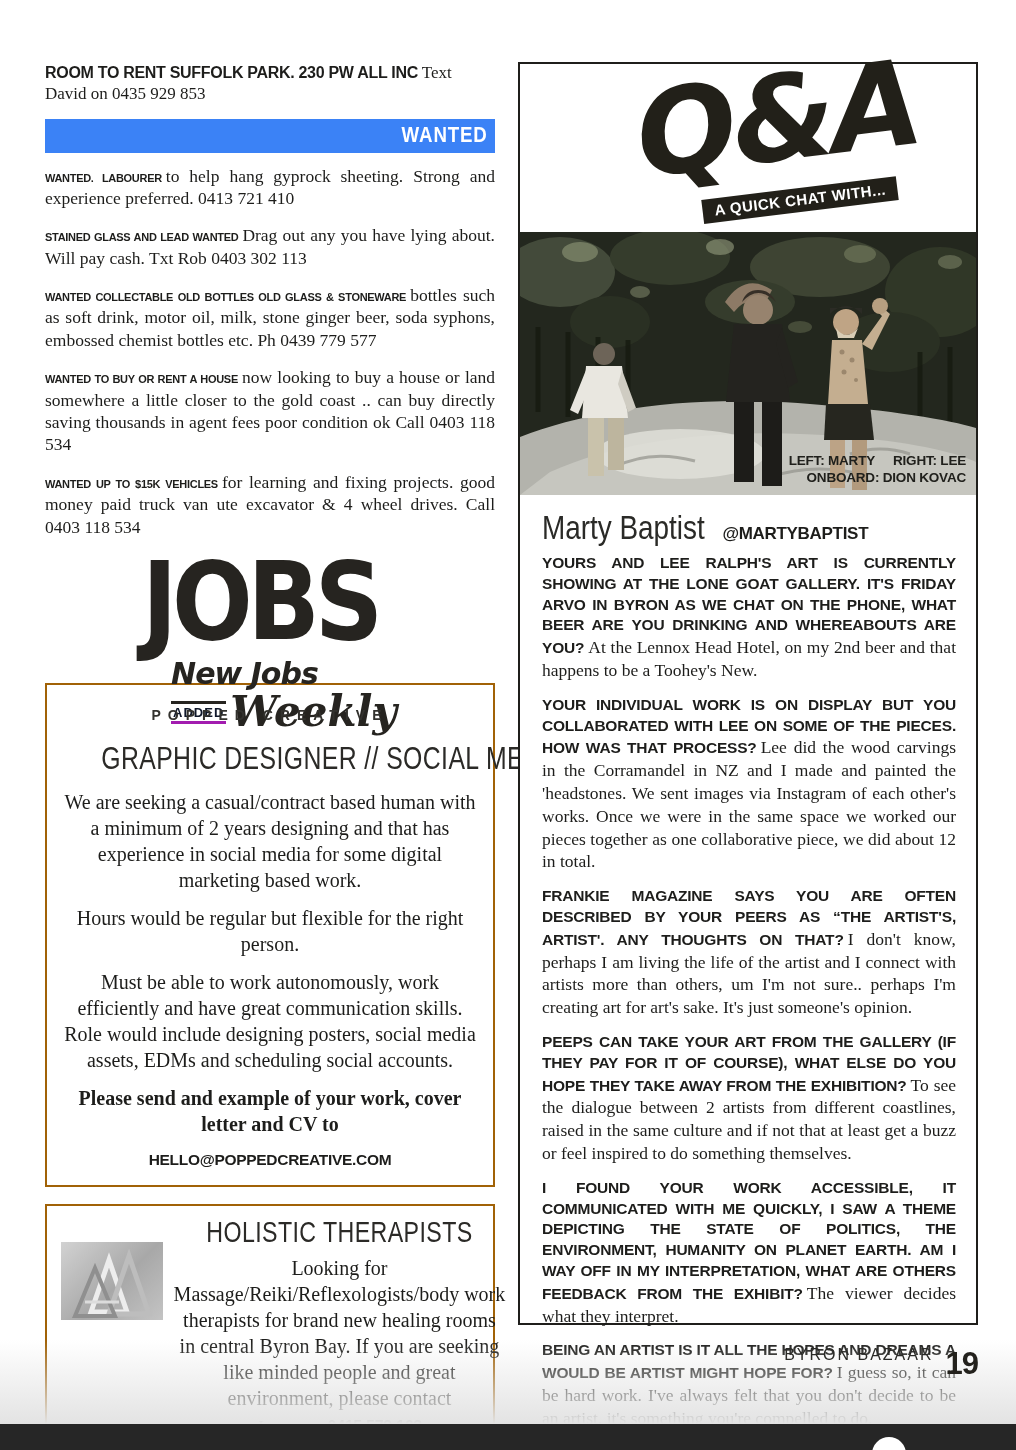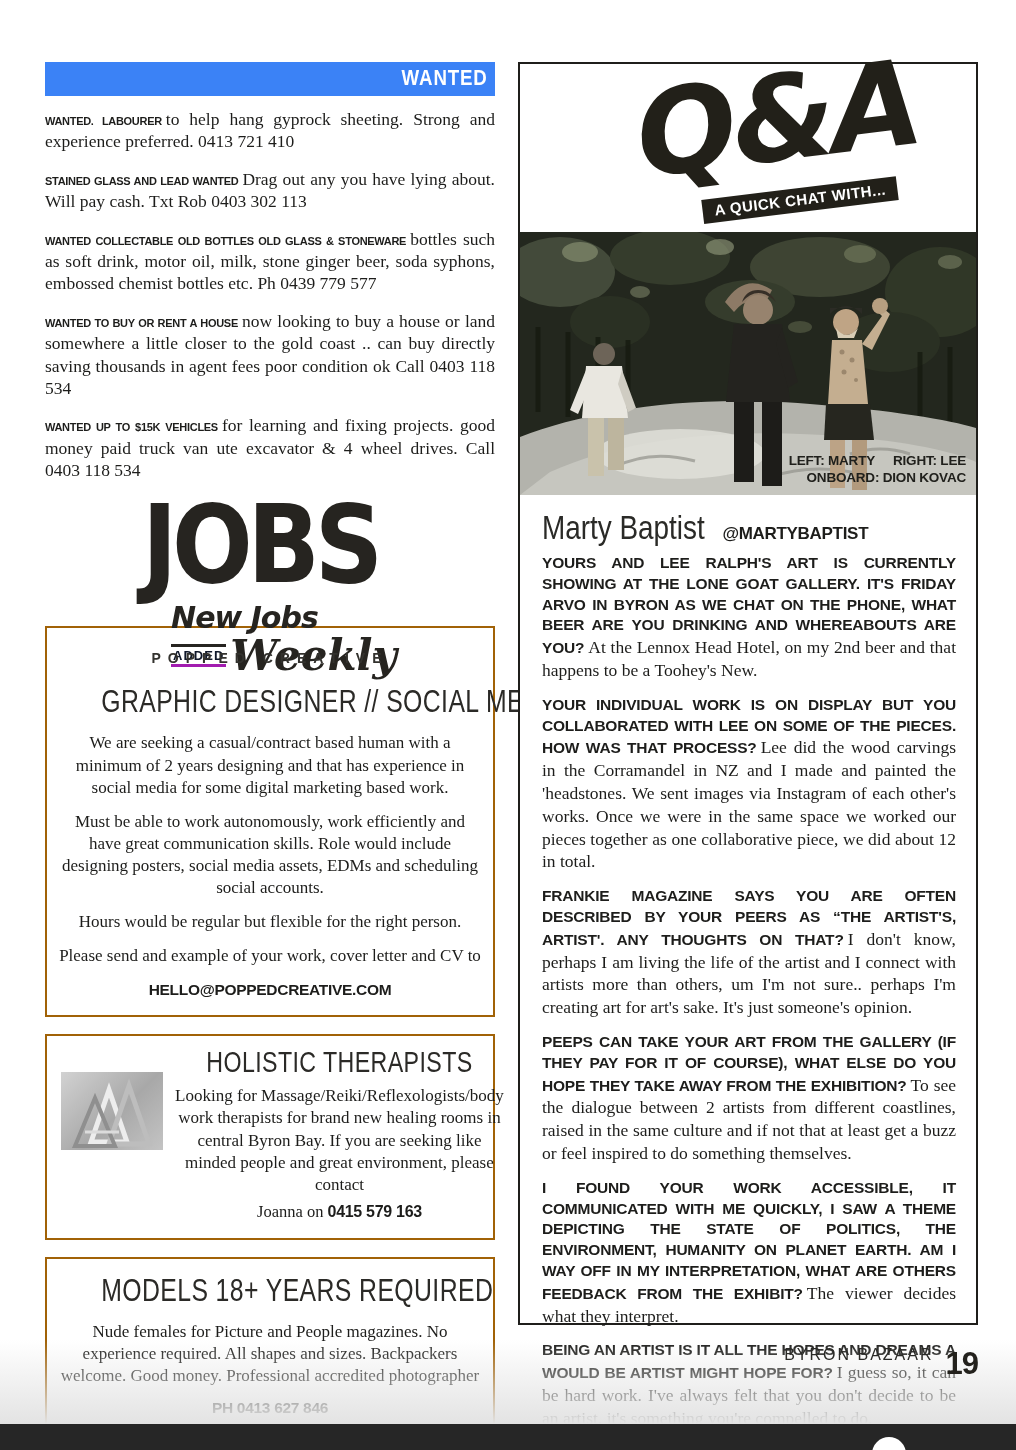--- a/index.html
+++ b/index.html
@@ -38,21 +38,21 @@
   .jobs-row2 { display:flex; align-items:center; margin-top:2px; }
   .jobs-added { font-family:"Liberation Sans", sans-serif; font-weight:bold; font-size:13px; letter-spacing:1px;
     border-top:3px solid #262420; border-bottom:3px solid #a21caf; padding:1px 2px; color:#0f172a; }
   .jobs-weekly { font-family:"DejaVu Serif", serif; font-style:italic; font-weight:bold; font-size:42px; color:#262420; margin-left:4px; line-height:0.9; }
 
   
   .ad-box { border:2px solid #a16207; padding:14px 12px 16px; margin-bottom:17px; text-align:center; }
   .brand { font-family:"Liberation Sans", sans-serif; font-weight:bold; font-size:14px; letter-spacing:7px; color:#33322e; margin:8px 0 18px; }
   .box-title { font-family:"Liberation Sans", sans-serif; font-weight:400; font-size:31px; color:#2b2a27;
     letter-spacing:0.5px; display:block; transform:scaleX(0.8); transform-origin:center; white-space:nowrap; margin-bottom:12px; }
-  .box-p { font-size:17px; line-height:1.3; margin:0 auto 12px; max-width:430px; }
+  .box-p { font-size:20px; line-height:1.3; margin:0 auto 12px; max-width:430px; }
   .box-email, .box-phone { font-family:"Liberation Sans", sans-serif; font-weight:bold; font-size:15.5px; letter-spacing:-0.3px; margin-top:14px; }
   .holistic-flex { display:flex; align-items:flex-start; text-align:center; }
   .holistic-thumb { width:102px; height:78px; flex:0 0 auto; margin:26px 10px 0 2px;
     background:linear-gradient(135deg,#d2d2d2 0%,#a8a8a8 55%,#c4c4c4 100%); }
   .holistic-text { flex:1; }
   .contact-line { font-size:16.5px; }
 
   
   .right-col { position:absolute; left:518px; top:62px; width:460px; height:1263px;
     border:2px solid #1f1e1b; background:#fff; }
@@ -94,20 +94,24 @@
   .footer-bar { position:absolute; left:0; bottom:0; width:100%; height:26px; background:#262626; z-index:3; }
   .footer-notch { position:absolute; left:872px; top:1437px; width:34px; height:34px; border-radius:50%; background:#fff; z-index:4; }
 </style>
 </head>
 <body>
 
 <div id="page">
 
   <div class="left-col">
 
+    <p class="top-ad">
+      <span class="lead">ROOM TO RENT SUFFOLK PARK. 230 PW ALL INC</span>
+      <span>Text David on 0435 929 853</span>
+    </p>
 
     <div class="wanted-bar">
       <span>WANTED</span>
     </div>
 
     <p class="classified">
       <span class="lead">WANTED. LABOURER</span><span class="a">to help hang gyprock sheeting. Strong and experience preferred. 0413 721 410</span>
     </p>
     <p class="classified">
       <span class="lead">STAINED GLASS AND LEAD WANTED</span><span class="a">Drag out any you have lying about. Will pay cash. Txt Rob 0403 302 113</span>
@@ -130,23 +134,23 @@
           <span class="jobs-added">ADDED</span>
           <span class="jobs-weekly">Weekly</span>
         </span>
       </span>
     </div>
 
     <div class="ad-box">
       <div class="brand">POPPED CREATIVE</div>
       <span class="box-title">GRAPHIC DESIGNER // SOCIAL MEDIA GURU</span>
       <p class="box-p">We are seeking a casual/contract based human with a minimum of 2 years designing and that has experience in social media for some digital marketing based work.</p>
+      <p class="box-p">Hours would be regular but flexible for the right person.</p>
       <p class="box-p">Must be able to work autonomously, work efficiently and have great communication skills. Role would include designing posters, social media assets, EDMs and scheduling social accounts.</p>
-      <p class="box-p">Hours would be regular but flexible for the right person.</p>
-      <p class="box-p" style="margin-bottom:0;">Please send and example of your work, cover letter and CV to</p>
+      <p class="box-p" style="margin-bottom:0;font-weight:bold;">Please send and example of your work, cover letter and CV to</p>
       <div class="box-email">HELLO@POPPEDCREATIVE.COM</div>
     </div>
 
     <div class="ad-box" style="padding-top:10px;">
       <div class="holistic-flex">
         <div class="holistic-thumb">
           <svg viewBox="0 0 102 78" width="102" height="78">
             <polygon points="30,70 48,18 66,70" fill="none" stroke="#ededed" stroke-width="5"></polygon>
             <polygon points="48,72 68,14 88,72" fill="none" stroke="#bdbdbd" stroke-width="5"></polygon>
             <polygon points="14,74 34,26 54,74" fill="none" stroke="#8f8f8f" stroke-width="4"></polygon>

